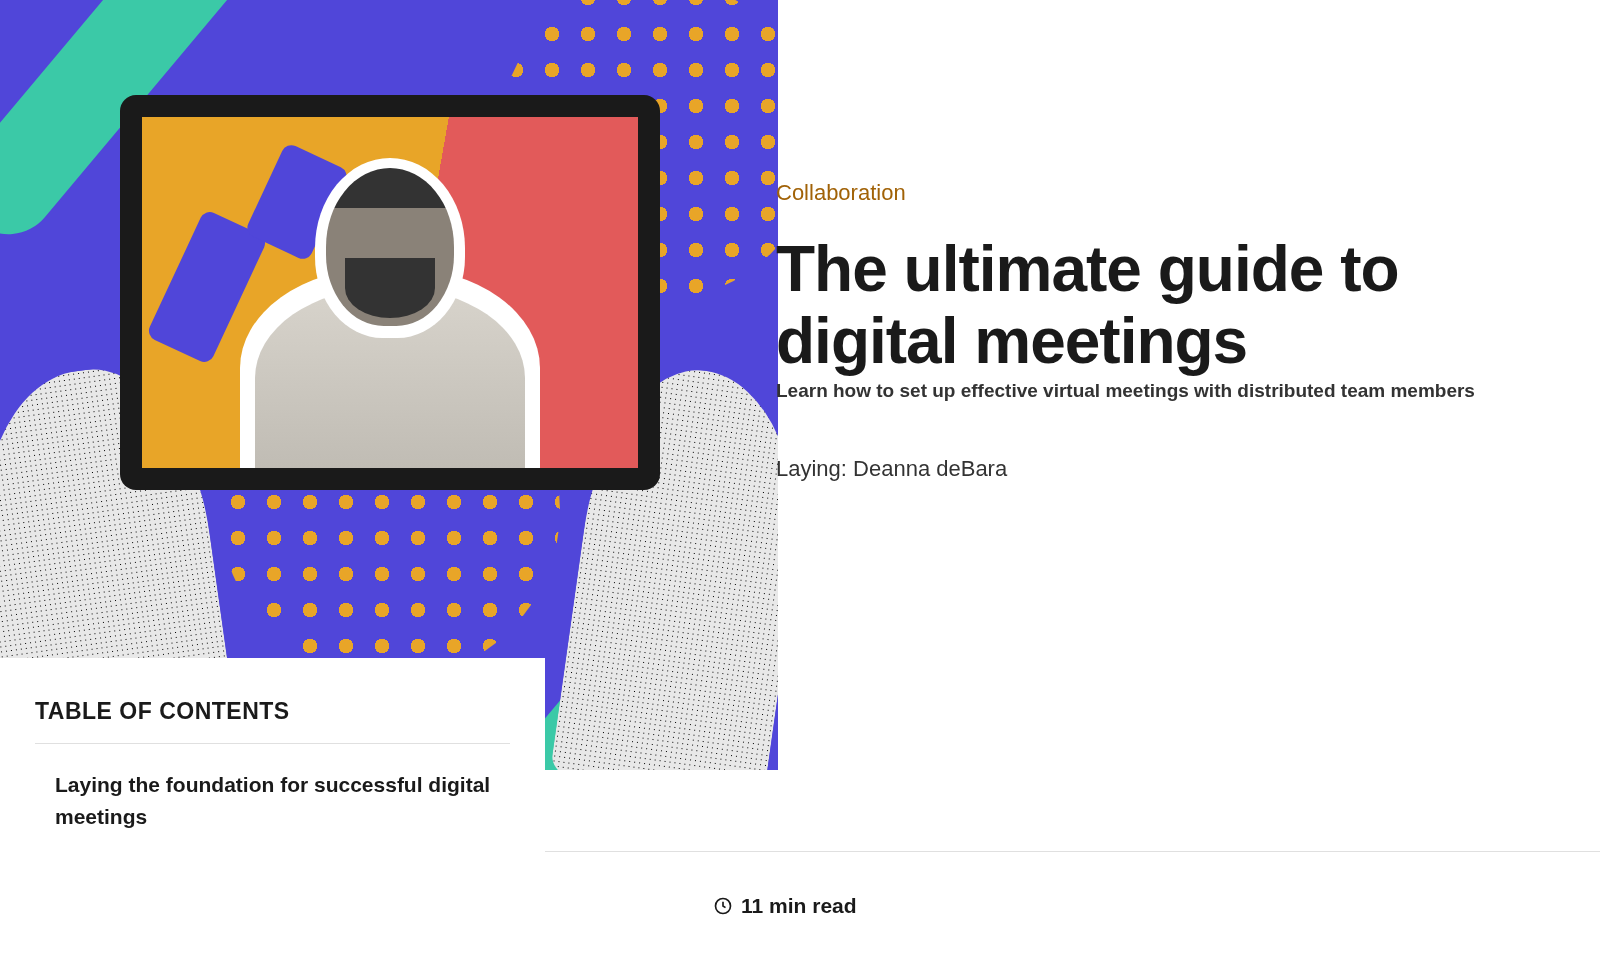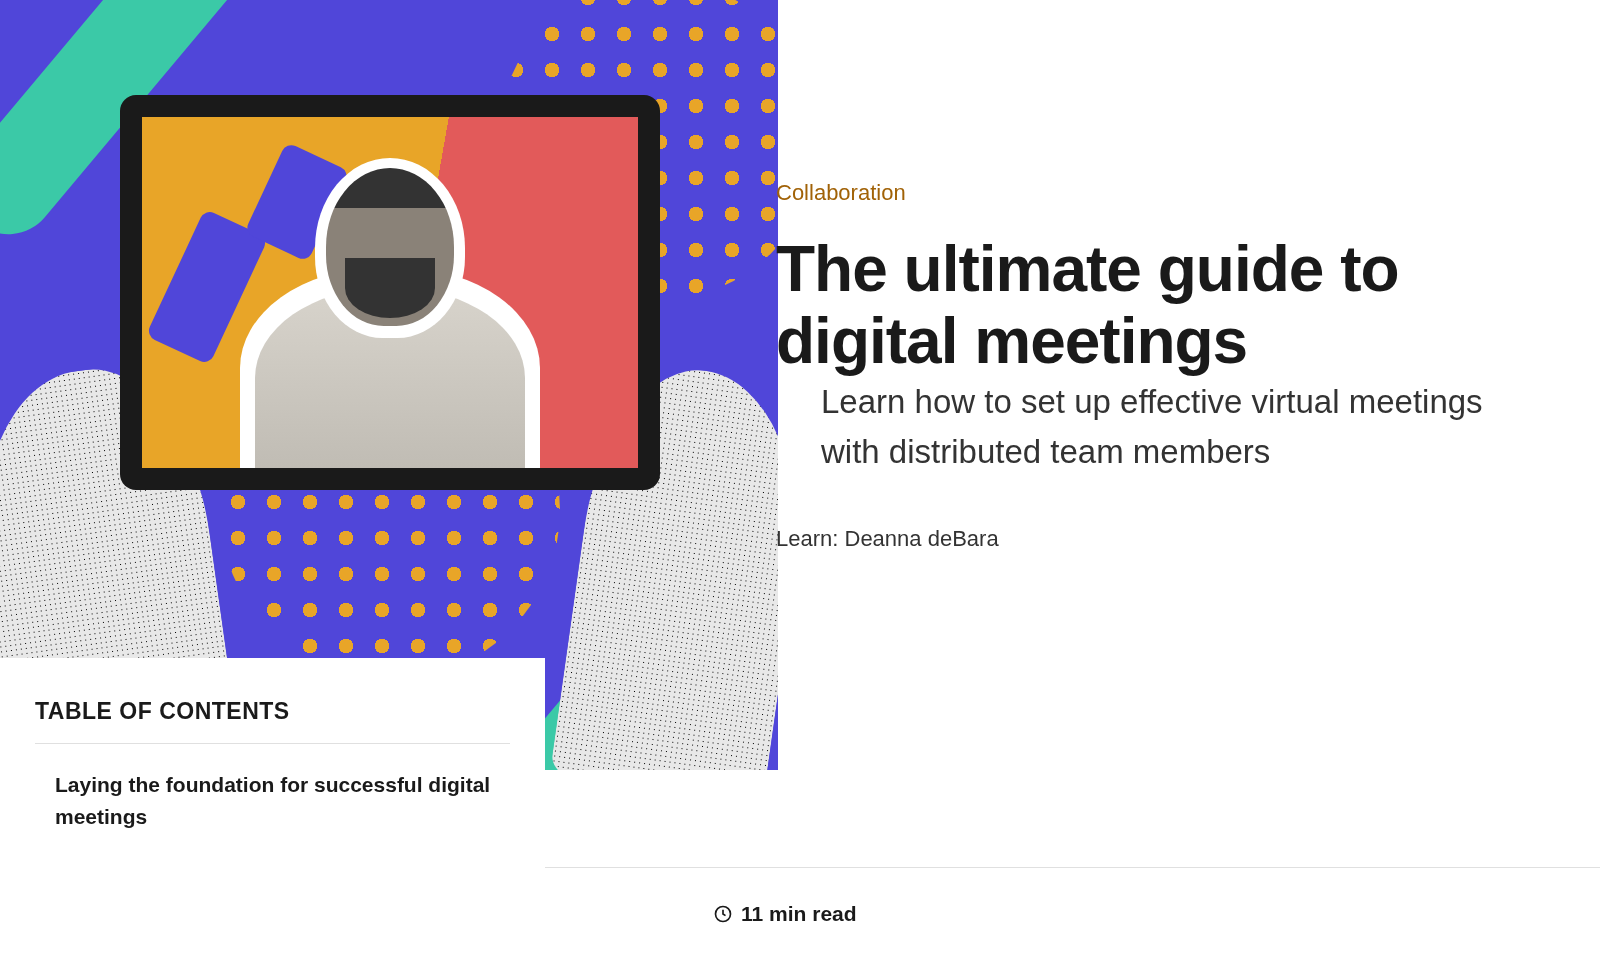--- a/index.html
+++ b/index.html
@@ -279,41 +279,40 @@
     
     .article-title {
       font-size: 64px;
       font-weight: 700;
       line-height: 1.12;
       color: #1a1a1a;
       letter-spacing: -1px;
     }
     
     .subtitle {
-      font-size: 33px;
+      font-size: 19px;
       color: #333;
       line-height: 1.5;
       margin-bottom: 50px;
-      font-weight: 400;
-      margin-left: 45px;
+      font-weight: 700;
     }
     
     .author {
       font-size: 22px;
       color: #333;
       font-weight: 400;
     }
     
     
     .read-time-bar {
       position: absolute;
       bottom: 0;
       left: 545px;
       right: 0;
-      height: 92px;
+      height: 108px;
       border-top: 1px solid #e0e0e0;
       display: flex;
       align-items: center;
       padding-left: 168px;
     }
     
     .read-time {
       display: flex;
       align-items: center;
       gap: 8px;
@@ -363,21 +362,21 @@
       </div>
     </div>
 
   </div>
 
   <div class="right-column">
     <div class="category">Collaboration</div>
     <h1 class="article-title">The ultimate guide to digital meetings</h1>
     <p class="subtitle">Learn how to set up effective virtual meetings with distributed team members</p>
     <p class="author">
-      <span>Learn: </span><span>Deanna deBara</span>
+      <span>Laying: </span><span>Deanna deBara</span>
     </p>
   </div>
 
   <div class="read-time-bar">
     <div class="read-time">
       <svg class="clock-icon" viewBox="0 0 24 24" fill="none" stroke="#1a1a1a" stroke-width="2">
         <circle cx="12" cy="12" r="9"></circle>
         <path d="M12 7v5l3 2"></path>
       </svg>
       <span>11 min read</span>

